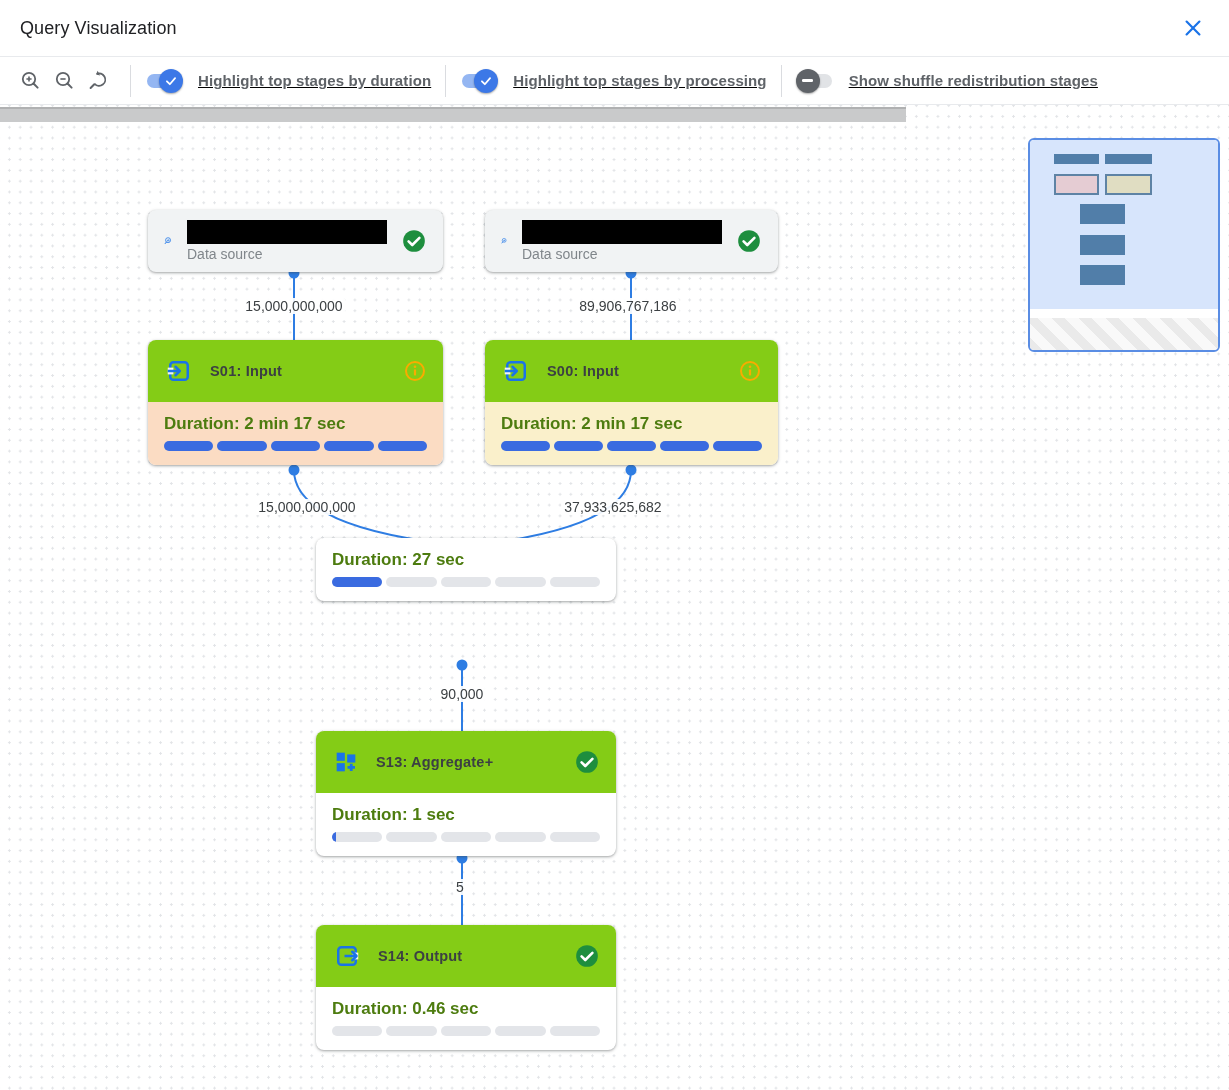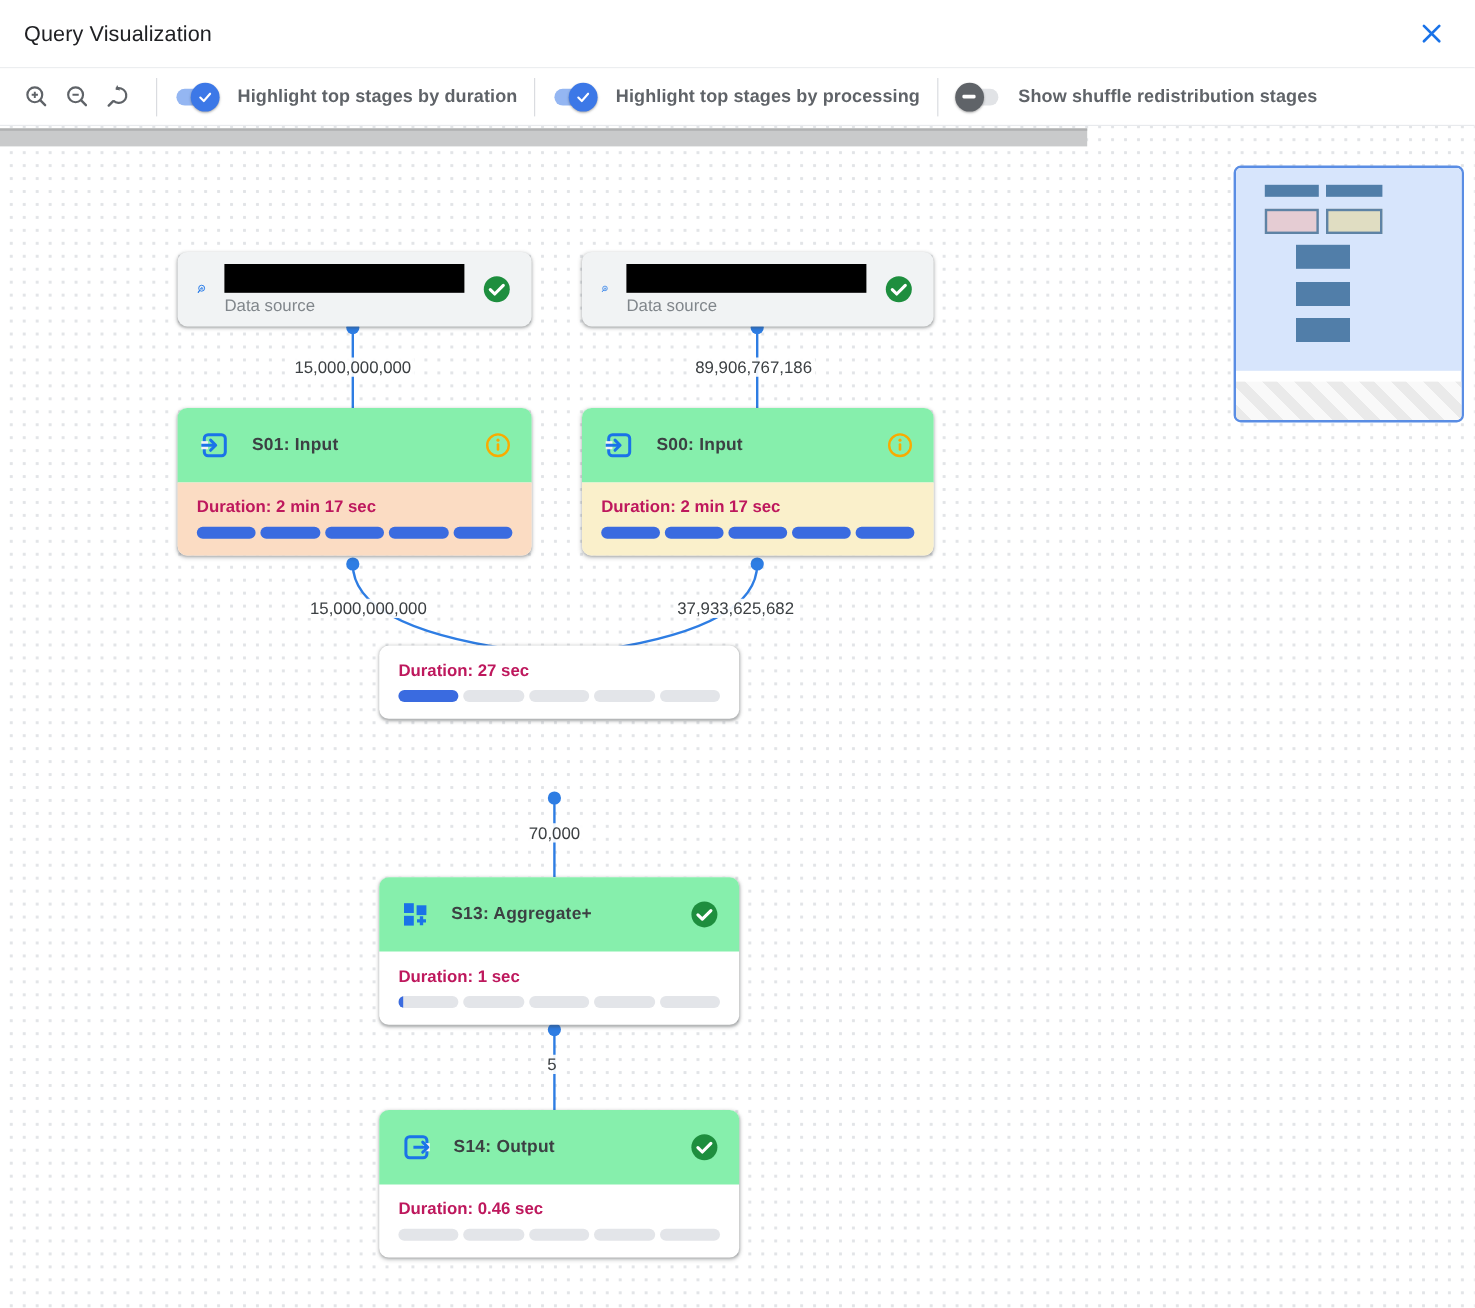--- a/index.html
+++ b/index.html
@@ -8,21 +8,21 @@
 
   
   .hdr { height:57px; display:flex; align-items:center; justify-content:space-between;
          padding:0 22px 0 20px; background:#fff; border-bottom:1px solid #e8eaed; }
   .hdr-title { font-size:18px; color:#202124; letter-spacing:.1px; }
   .close-btn { width:28px; height:28px; border:none; background:none; cursor:pointer;
                display:flex; align-items:center; justify-content:center; }
 
   
   .tbar { height:48px; display:flex; align-items:center; padding:0 10px 0 14px;
-          background:#fff; border-bottom:1px solid #e8eaed; }
+          background:#fff; border-bottom:1px solid #e8eaed;text-decoration:underline; }
   .zbtn { width:34px; height:34px; border:none; background:none; cursor:pointer;
           display:flex; align-items:center; justify-content:center; }
   .vdiv { width:1px; height:32px; background:#dadce0; margin:0 14px; }
   .tgl-group { display:flex; align-items:center; gap:15px; cursor:pointer; }
   .switch { position:relative; width:38px; height:24px; flex:none; }
   .switch .track { position:absolute; left:2px; top:5px; width:34px; height:14px; border-radius:7px; }
   .switch.on  .track { background:#94b6f2; }
   .switch.off .track { background:#e1e3e6; }
   .switch .thumb { position:absolute; top:0; width:24px; height:24px; border-radius:50%;
                    display:flex; align-items:center; justify-content:center;
@@ -40,30 +40,30 @@
              background:#c9cacb; border-top:2px solid #b0b1b2; cursor:pointer; }
 
   .edges-svg { position:absolute; left:0; top:0; pointer-events:none; }
 
   .edge-label { position:absolute; transform:translate(-50%,-50%); font-size:14px; color:#3c4043;
                 background:rgba(255,255,255,.92); padding:0 3px; border-radius:2px; white-space:nowrap; }
 
   
   .node { position:absolute; border-radius:8px; background:#fff; cursor:pointer;
           box-shadow:0 1px 2px rgba(60,64,67,.30), 0 1px 3px 1px rgba(60,64,67,.15); }
-  .node-head { display:flex; align-items:center; gap:16px; padding:12px 16px; background:#86efac;
+  .node-head { display:flex; align-items:center; gap:16px; padding:12px 16px; background:#84cc16;
                border-radius:8px 8px 0 0; min-height:62px; }
   .ds-card { display:flex; align-items:center; gap:14px; padding:10px 16px; background:#f1f3f4;
              border-radius:8px; height:62px; }
   .ds-text { flex:1; display:flex; flex-direction:column; gap:2px; }
   .redact-bar { width:200px; height:24px; background:#000; }
   .ds-label { font-size:14px; color:#80868b; }
   .node-title { flex:1; font-size:14.5px; font-weight:bold; color:#3c4043; letter-spacing:.2px; }
   .node-body { padding:12px 16px 14px; border-radius:0 0 8px 8px; }
-  .dur-label { font-size:14px; font-weight:bold; color:#be185d; }
+  .dur-label { font-size:17px; font-weight:bold; color:#4d7c0f; }
   .bar { display:flex; gap:4px; height:10px; margin-top:7px; }
   .seg { flex:1; background:#e3e5e9; border-radius:5px; overflow:hidden; }
   .seg.full { background:#3a6be0; }
   .sliver { display:block; width:4px; height:100%; background:#3a6be0; border-radius:5px 0 0 5px; }
   .hl-duration   { background:#fbdcc3; }
   .hl-processing { background:#faf0cb; }
   .status-ico { flex:none; display:flex; }
 
   
   .minimap { position:absolute; left:1028px; top:33px; width:192px; height:214px;
@@ -170,21 +170,21 @@
       <circle cx="631" cy="365" r="5.5"></circle>
       <circle cx="462" cy="560" r="5.5"></circle>
       <circle cx="462" cy="753" r="5.5"></circle>
     </g>
   </svg>
 
   <span class="edge-label" style="left:294px; top:201px;">15,000,000,000</span>
   <span class="edge-label" style="left:628px; top:201px;">89,906,767,186</span>
   <span class="edge-label" style="left:307px; top:402px;">15,000,000,000</span>
   <span class="edge-label" style="left:613px; top:402px;">37,933,625,682</span>
-  <span class="edge-label" style="left:462px; top:589px;">70,000</span>
+  <span class="edge-label" style="left:462px; top:589px;">90,000</span>
   <span class="edge-label" style="left:460px; top:782px;">5</span>
 
   <div class="node ds-card" style="left:148px; top:105px; width:295px;">
     <svg width="36" height="36" viewBox="0 0 24 24">
       <circle cx="10.8" cy="9.8" r="6.6" fill="none" stroke="#1a73e8" stroke-width="2"></circle>
       <line x1="6" y1="15.3" x2="3.2" y2="18.8" stroke="#1a73e8" stroke-width="2.6" stroke-linecap="round"></line>
       <rect x="7.8" y="9.4" width="1.7" height="3.4" fill="#1a73e8"></rect>
       <rect x="10.1" y="7.2" width="1.7" height="5.6" fill="#1a73e8"></rect>
       <rect x="12.4" y="8.4" width="1.7" height="4.4" fill="#1a73e8"></rect>
     </svg>

